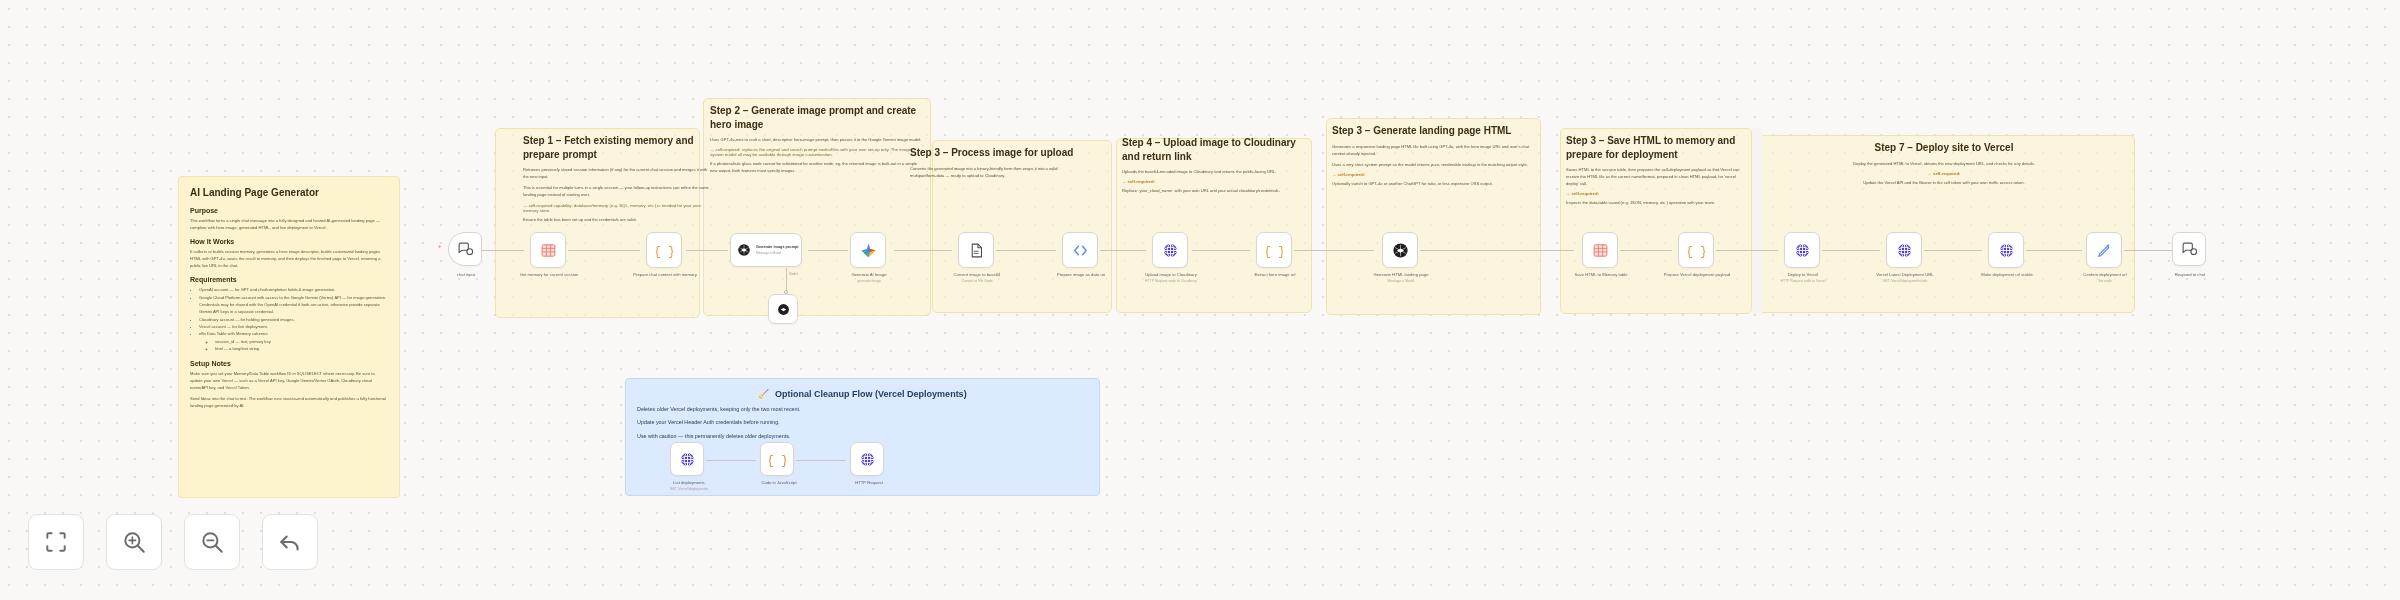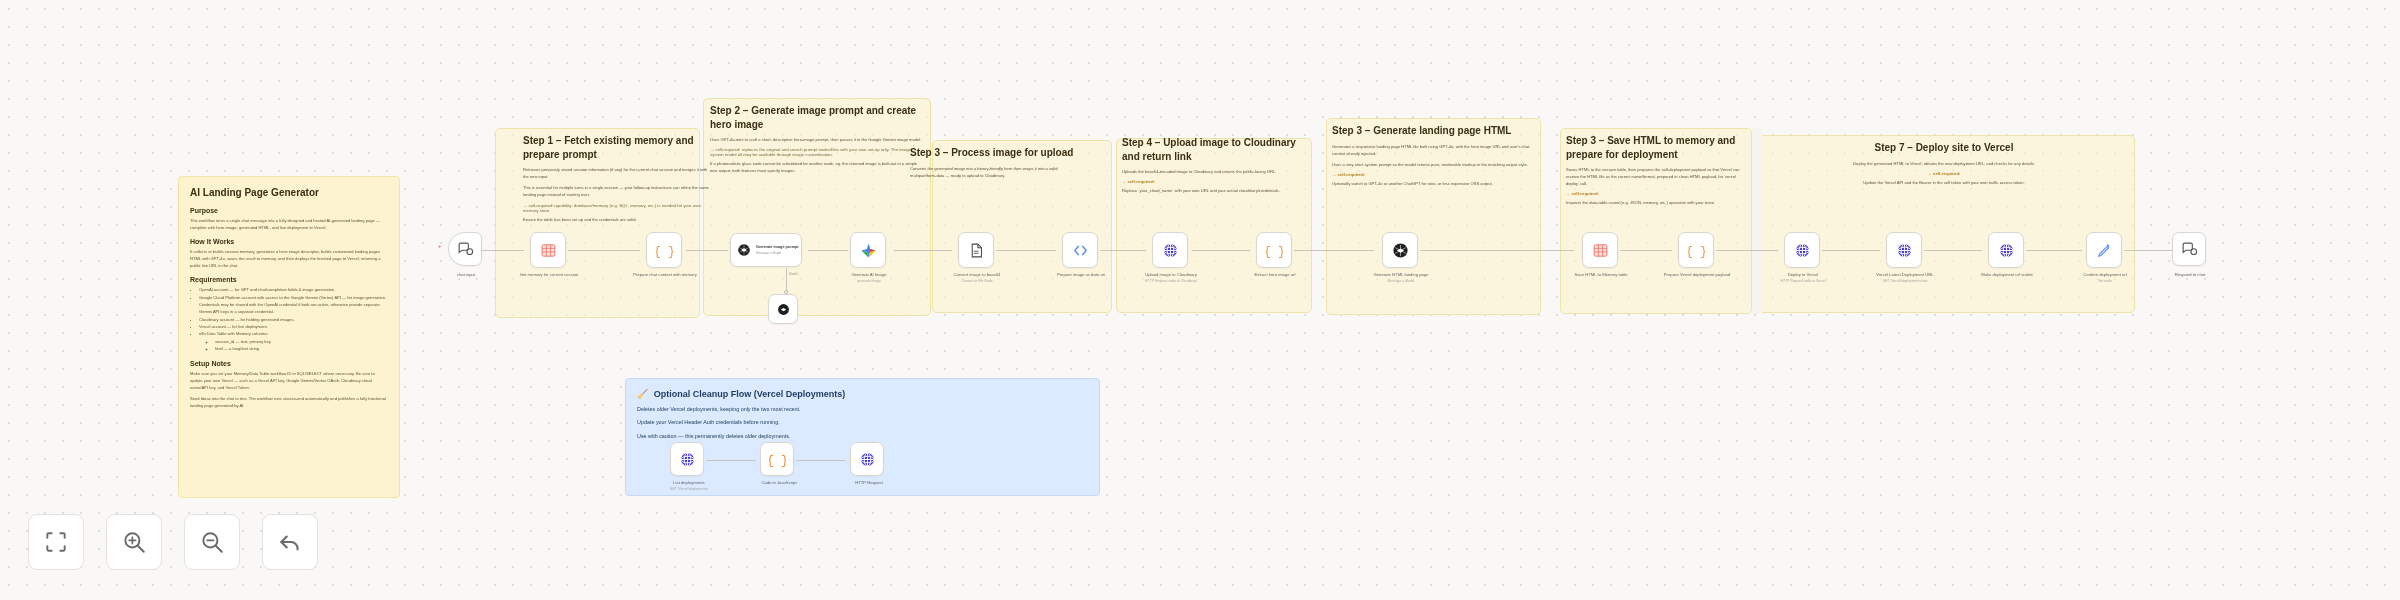--- a/index.html
+++ b/index.html
@@ -32,21 +32,21 @@
     background: #dbeafe;
     border-color: #c2d8f5;
   }
   .note-h {
     font-size: 10px;
     font-weight: bold;
     color: #3a2f12;
     line-height: 1.35;
     margin-bottom: 5px;
   }
-  .note.blue .note-h { color: #1e3a5f; }
+  .note.blue .note-h { color: #1e3a5f; text-align: center; }
   .note-sec {
     font-size: 7px;
     font-weight: bold;
     color: #3a2f12;
     margin: 7px 0 3px 0;
   }
   .note-p {
     font-size: 4.1px;
     color: #5b5132;
     line-height: 1.75;

